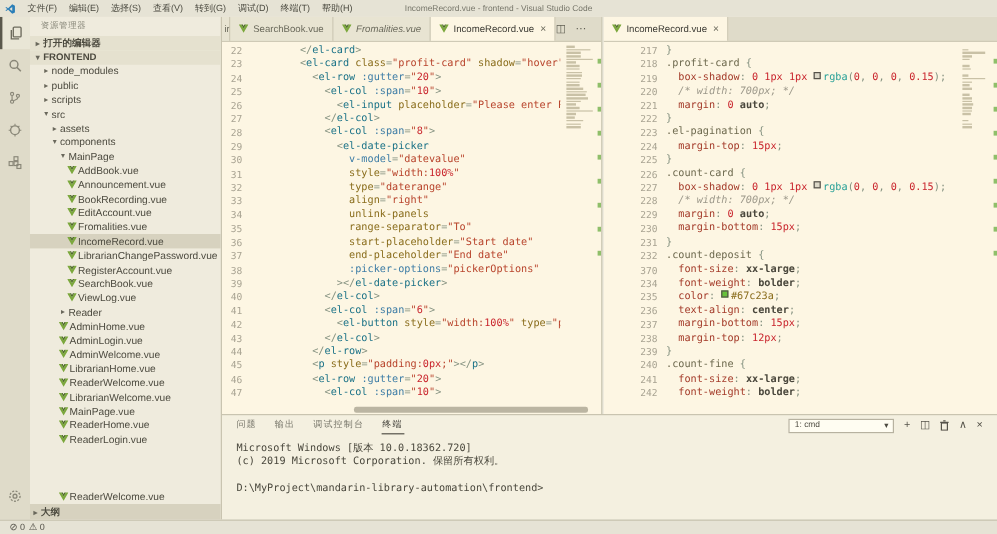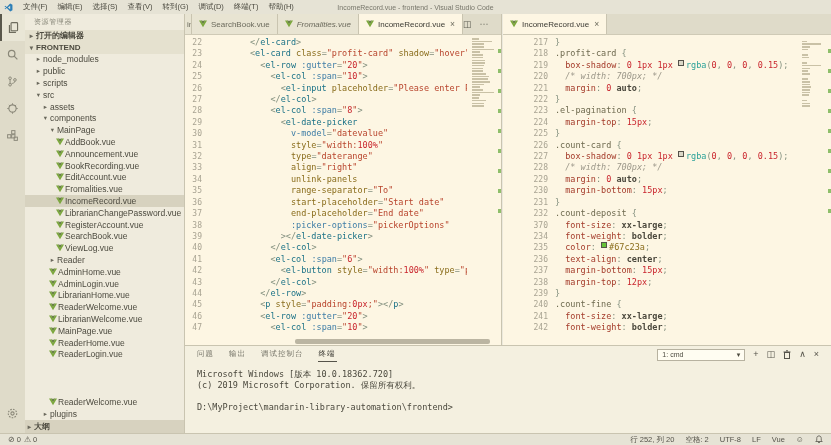--- a/index.html
+++ b/index.html
@@ -306,20 +306,29 @@
         <span>AdminHome.vue</span>
       </div>
       <div class="tree-row kind-file" style="padding-left: 23px;">
         <span class="vicon">
           <svg width="8" height="8" viewBox="0 0 10 9">
             <path d="M0 0 L5 8.6 L10 0 L7.4 0 L5 4.3 L2.6 0 Z" fill="#7CA83D"></path>
             <path d="M2.6 0 L5 4.3 L7.4 0 L5.9 0 L5 1.7 L4.1 0 Z" fill="#4E6B2A"></path>
           </svg>
         </span>
         <span>AdminLogin.vue</span>
+      </div>
+      <div class="tree-row kind-file" style="padding-left: 23px;">
+        <span class="vicon">
+          <svg width="8" height="8" viewBox="0 0 10 9">
+            <path d="M0 0 L5 8.6 L10 0 L7.4 0 L5 4.3 L2.6 0 Z" fill="#7CA83D"></path>
+            <path d="M2.6 0 L5 4.3 L7.4 0 L5.9 0 L5 1.7 L4.1 0 Z" fill="#4E6B2A"></path>
+          </svg>
+        </span>
+        <span>AdminWelcome.vue</span>
       </div>
       <div class="tree-row kind-file" style="padding-left: 23px;">
         <span class="vicon">
           <svg width="8" height="8" viewBox="0 0 10 9">
             <path d="M0 0 L5 8.6 L10 0 L7.4 0 L5 4.3 L2.6 0 Z" fill="#7CA83D"></path>
             <path d="M2.6 0 L5 4.3 L7.4 0 L5.9 0 L5 1.7 L4.1 0 Z" fill="#4E6B2A"></path>
           </svg>
         </span>
         <span>LibrarianHome.vue</span>
       </div>
@@ -627,27 +636,13 @@
 
 <div class="statusbar">
   <span class="sb-item">
     <span class="sb-glyph">⊘</span>
     <span>0</span>
   </span>
   <span class="sb-item">
     <span class="sb-glyph">⚠</span>
     <span>0</span>
   </span>
-  <div class="sb-right">
-    <span class="sb-item">行 252, 列 20</span>
-    <span class="sb-item">空格: 2</span>
-    <span class="sb-item">UTF-8</span>
-    <span class="sb-item">LF</span>
-    <span class="sb-item">Vue</span>
-    <span class="sb-item sb-glyph">☺</span>
-    <span class="sb-item">
-      <svg width="8" height="9" viewBox="0 0 10 11">
-          <path d="M5 1 C3 1 2.2 2.5 2.2 4.2 L2.2 6.5 L1 8 L9 8 L7.8 6.5 L7.8 4.2 C7.8 2.5 7 1 5 1 Z" fill="none" stroke="#55534A" stroke-width="1"></path>
-          <line x1="4" y1="9.3" x2="6" y2="9.3" stroke="#55534A" stroke-width="1.2"></line>
-        </svg>
-    </span>
-  </div>
 </div>
 
 </body></html>

